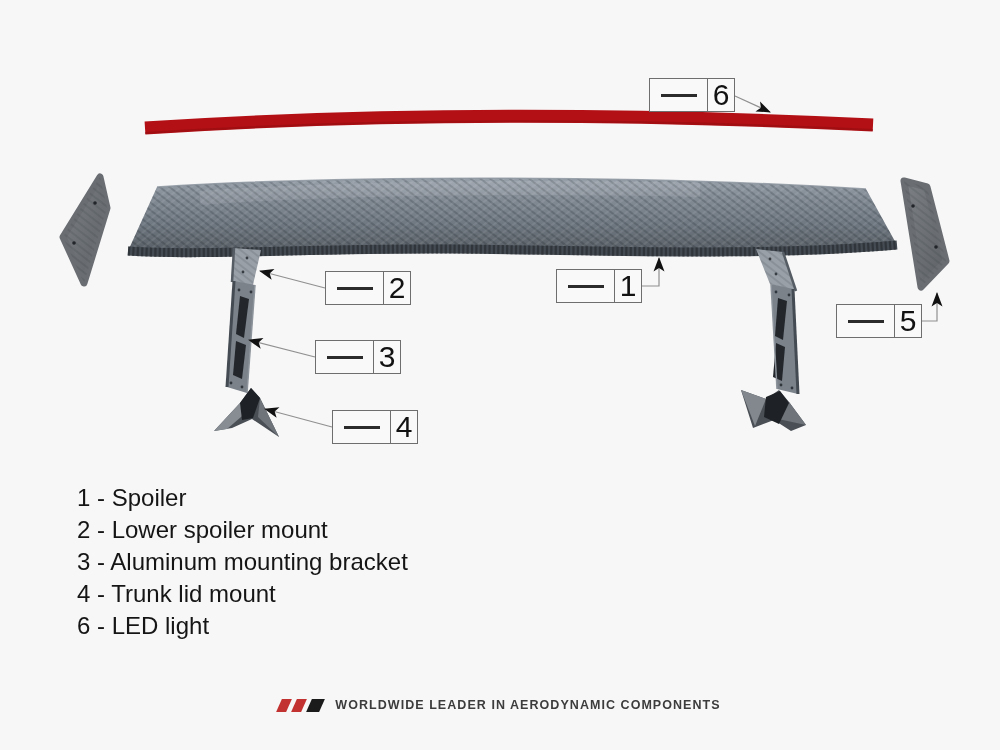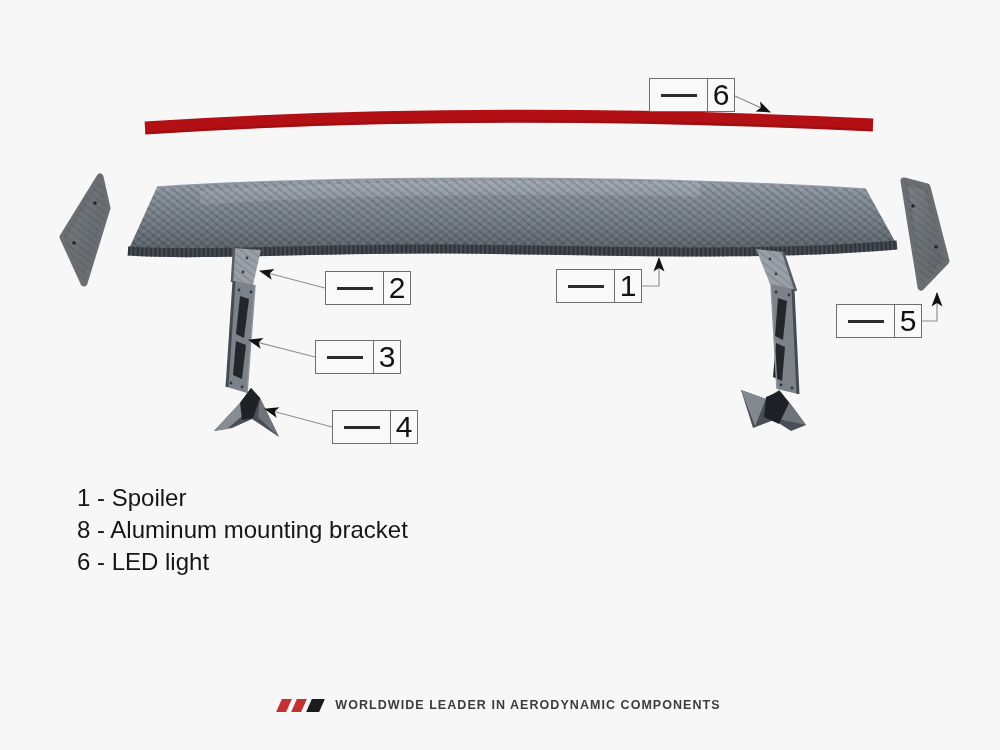--- a/index.html
+++ b/index.html
@@ -194,21 +194,23 @@
   </div>
   <div class="callout" style="left:649px;top:78px;">
     <span class="cell-dash">
         <i></i>
       </span>
     <span class="cell-num">6</span>
   </div>
 
   <div class="legend">
     <div>1 - Spoiler</div>
-    <div>8 - Aluminum mounting bracket</div>
+    <div>2 - Lower spoiler mount</div>
+    <div>3 - Aluminum mounting bracket</div>
+    <div>4 - Trunk lid mount</div>
     <div>6 - LED light</div>
   </div>
 
   <div class="footer">
     <span class="brand-logo">
       <i class="stripe red"></i>
       <i class="stripe red"></i>
       <i class="stripe black"></i>
     </span>
     <span class="tagline">WORLDWIDE LEADER IN AERODYNAMIC COMPONENTS</span>

